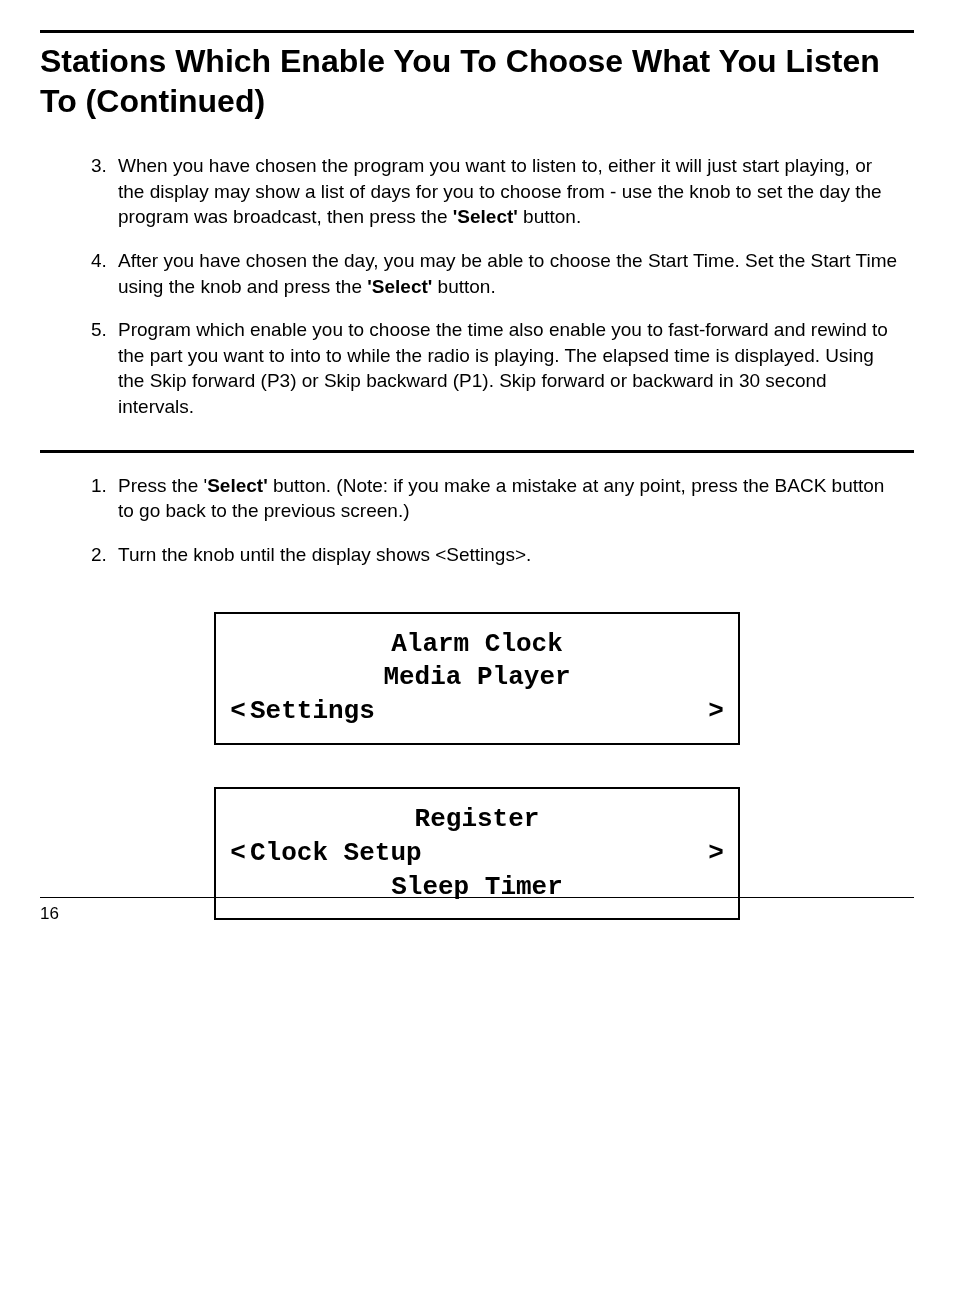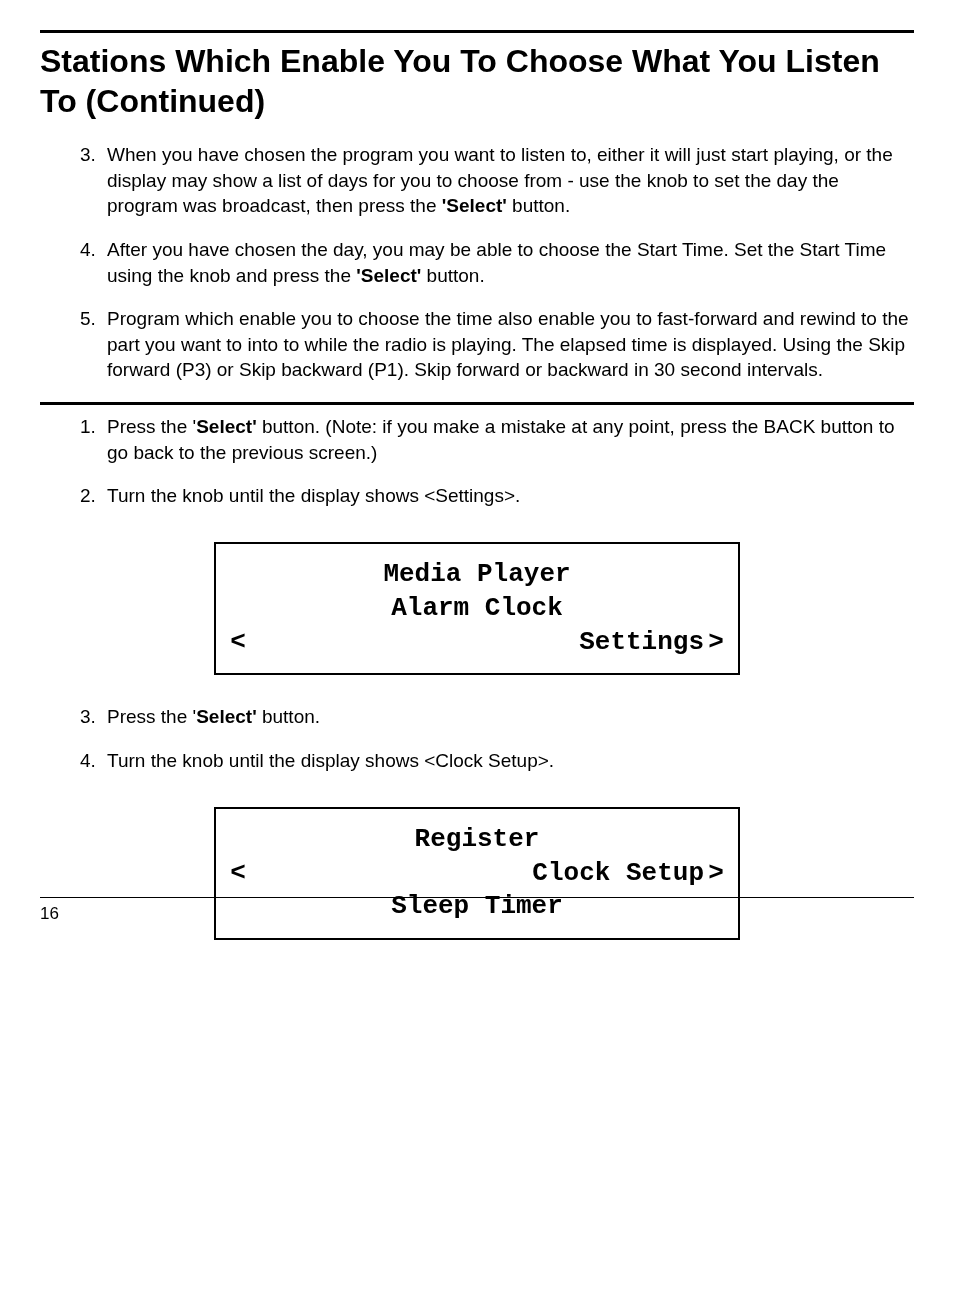--- a/index.html
+++ b/index.html
@@ -23,21 +23,21 @@
     border-top: 3px solid #000;
     margin: 0 0 8px 0;
   }
   h1 {
     font-size: 32px;
     font-weight: 600;
     margin: 0 0 20px 0;
     line-height: 1.25;
   }
   ol {
-    margin: 1px;
+    margin: 12px;
     padding: 0 0 0 60px;
     font-size: 19px;
     line-height: 1.35;
   }
   ol li {
     padding-left: 6px;
     margin-bottom: 18px;
   }
   .bold {
     font-weight: 700;
@@ -61,21 +61,21 @@
     align-items: center;
     justify-content: space-between;
     padding: 0 4px;
   }
   .display-row .arrow {
     width: 24px;
     text-align: center;
   }
   .display-row .mid {
     flex: 1;
-    text-align: right;
+    text-align: left;
   }
   .footer {
     position: absolute;
     left: 40px;
     right: 40px;
     bottom: 20px;
     border-top: 1px solid #000;
     padding-top: 6px;
     display: flex;
     justify-content: space-between;
@@ -109,37 +109,29 @@
   <ol>
     <li>
       <span>Press the '</span><span class="bold">Select'</span><span> button. (Note: if you make a mistake at any point, press the BACK button to go back to the previous screen.)</span>
     </li>
     <li>
       <span>Turn the knob until the display shows &lt;Settings&gt;.</span>
     </li>
   </ol>
 
   <div class="display-box">
+    <div>Alarm Clock</div>
     <div>Media Player</div>
-    <div>Alarm Clock</div>
     <div class="display-row">
       <span class="arrow">&lt;</span>
       <span class="mid">Settings</span>
       <span class="arrow">&gt;</span>
     </div>
   </div>
 
-  <ol start="3">
-    <li>
-      <span>Press the '</span><span class="bold">Select'</span><span> button.</span>
-    </li>
-    <li>
-      <span>Turn the knob until the display shows &lt;Clock Setup&gt;.</span>
-    </li>
-  </ol>
 
   <div class="display-box">
     <div>Register</div>
     <div class="display-row">
       <span class="arrow">&lt;</span>
       <span class="mid">Clock Setup</span>
       <span class="arrow">&gt;</span>
     </div>
     <div>Sleep Timer</div>
   </div>

